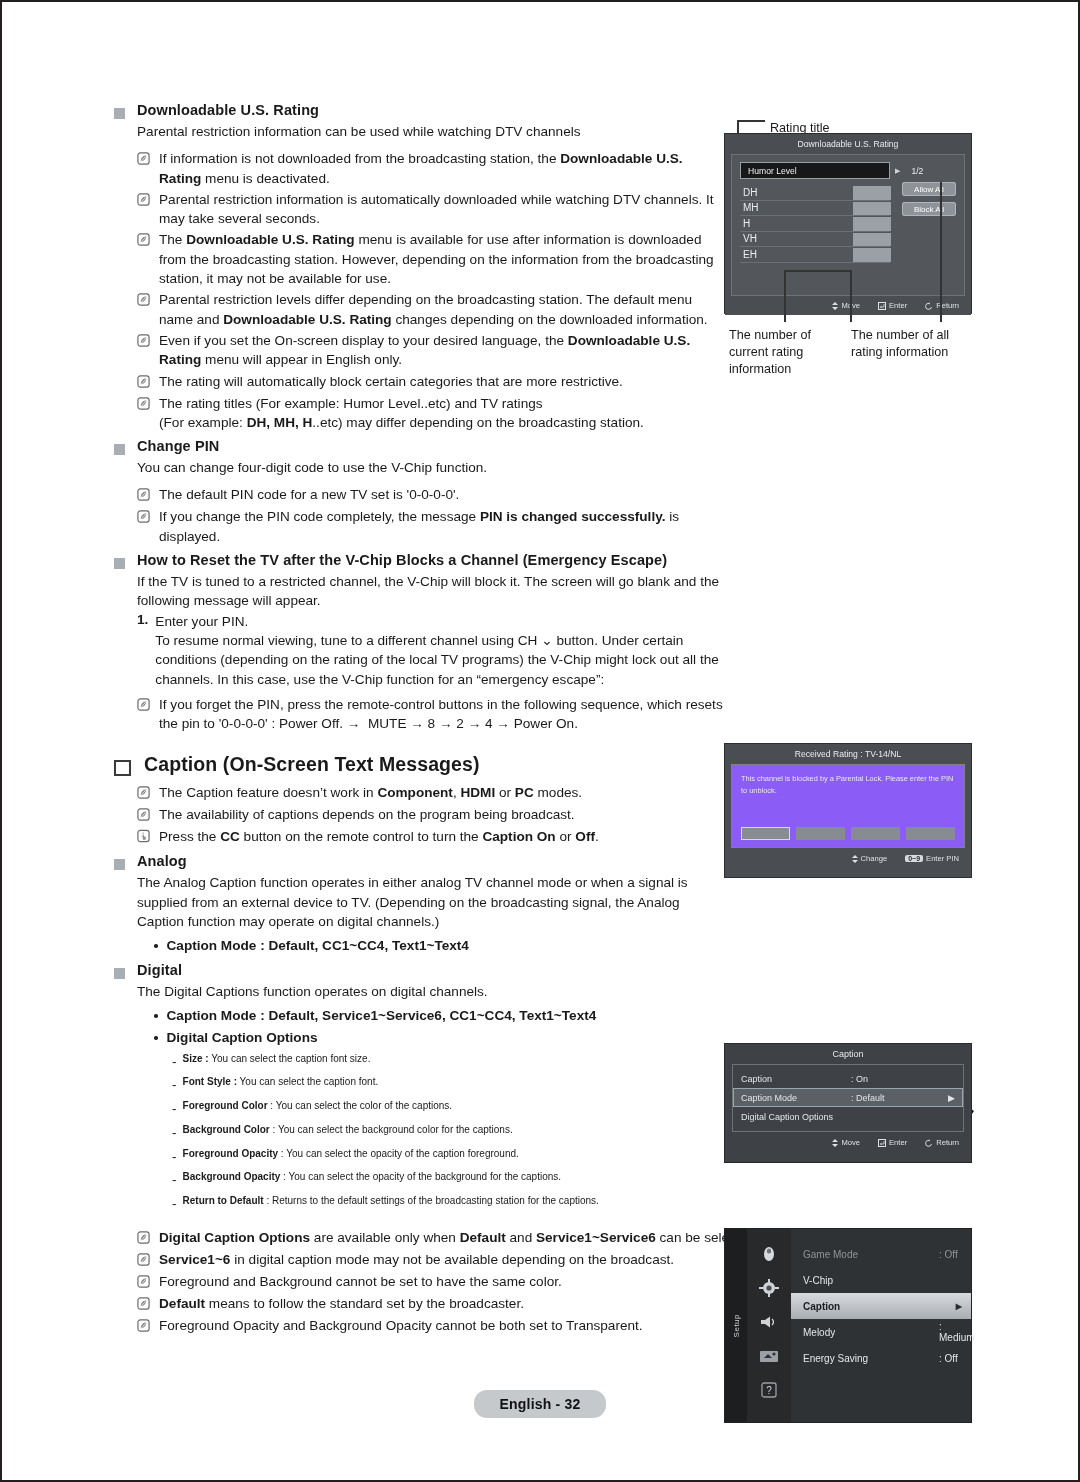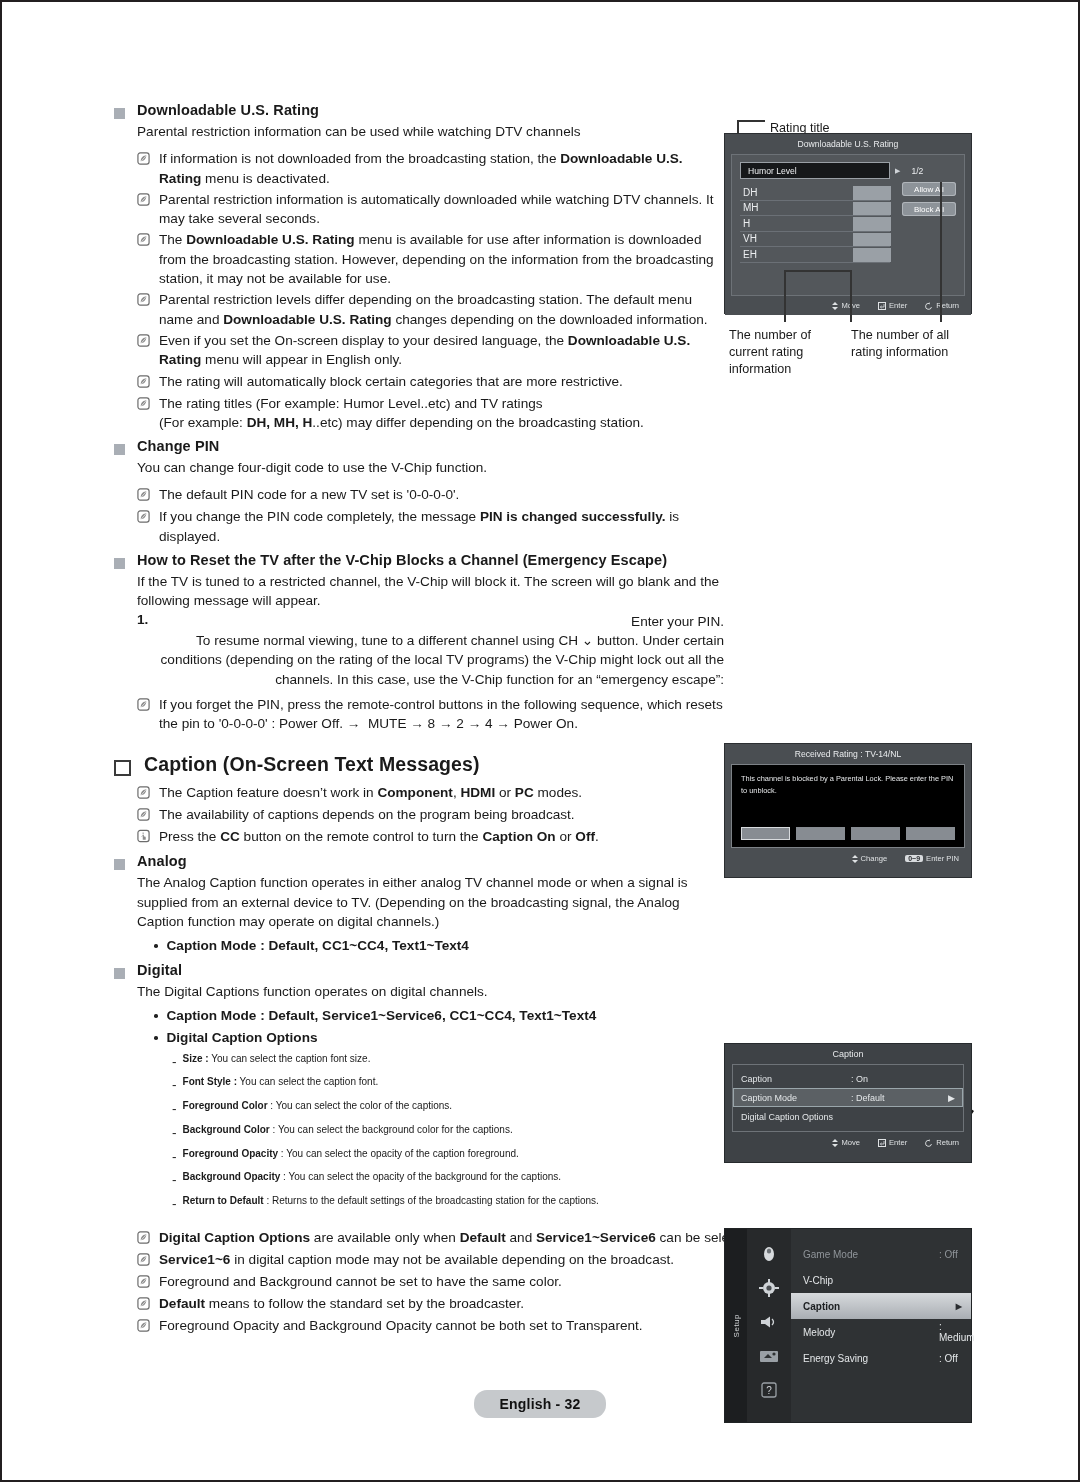--- a/index.html
+++ b/index.html
@@ -61,21 +61,21 @@
     margin-left:23px;margin-top:2px;
   }
   .note .note-ic{flex:none;margin-top:2px;}
   .note .note-tx{font-size:13.6px;line-height:1.42;}
 
   .numitem{
     display:flex;align-items:flex-start;gap:7px;
     margin-left:23px;margin-top:1px;
   }
   .numitem .num{font-weight:bold;font-size:13.6px;flex:none;}
-  .numitem .ntx{font-size:13.6px;line-height:1.42;text-align:right;}
+  .numitem .ntx{font-size:13.6px;line-height:1.42;}
 
   .dotitem{
     display:flex;align-items:flex-start;gap:9px;
     margin-left:40px;margin-top:5px;
   }
   .dotitem .dot{
     width:3.5px;height:3.5px;border-radius:50%;
     background:#222;margin-top:8px;flex:none;
   }
   .dotitem .dtx{font-size:13.6px;line-height:1.45;font-weight:bold;}
@@ -175,21 +175,21 @@
   .btn-block{top:47px;}
 
   
   .callout-lbl{
     font-size:12.6px;line-height:1.35;color:#1a1a1a;
   }
   .lead-line{position:absolute;background:#333;}
 
   
   .msg-box{
-    background:#000000;
+    background:#8b5cf6;
     border:1px solid #7d8287;
     margin:0 6px;
     padding:8px 9px;
     min-height:66px;
     position:relative;
   }
   .msg-text{font-size:7.4px;line-height:1.6;color:#e8eaec;}
   .pin-row{
     display:flex;gap:6px;position:absolute;left:9px;right:9px;bottom:7px;
   }

